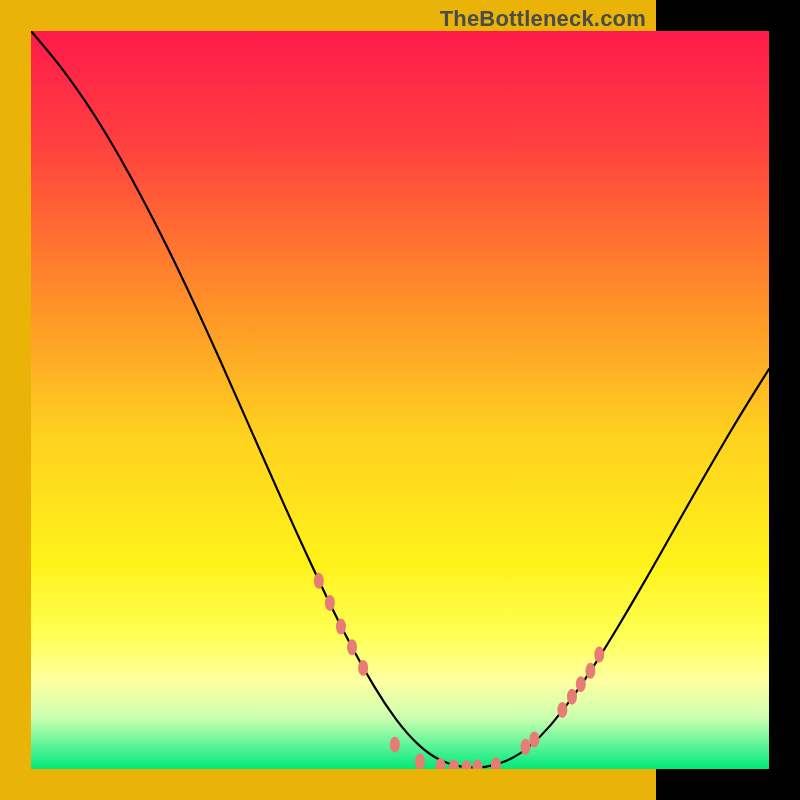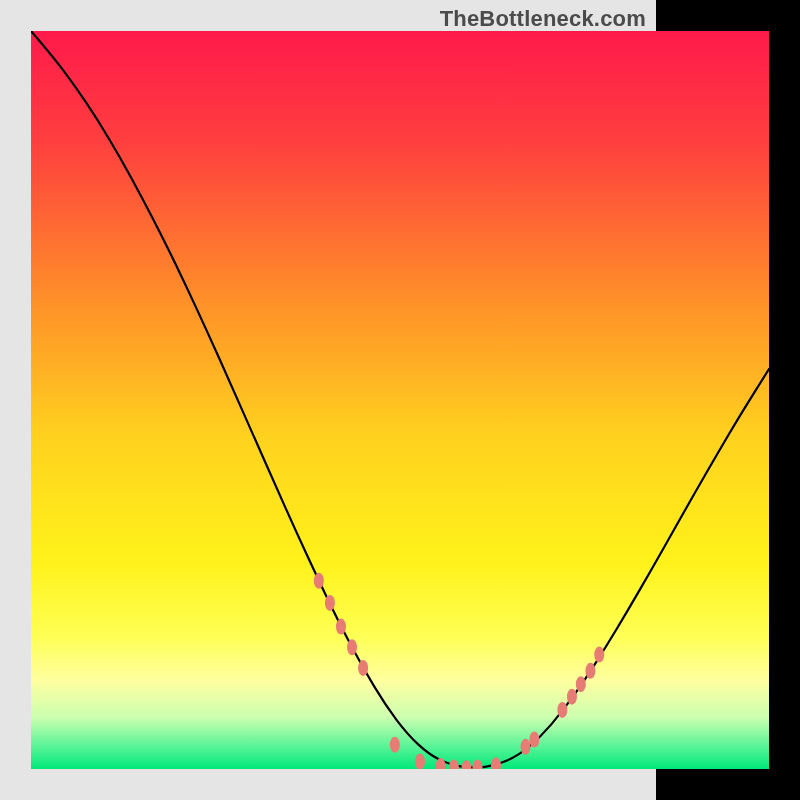--- a/index.html
+++ b/index.html
@@ -10,21 +10,21 @@
     background: #000;
     font-family: Arial, Helvetica, sans-serif;
     overflow: hidden;
   }
   .frame {
     position: absolute;
     left: 0;
     top: 0;
     width: 656px;
     height: 800px;
-    background: #e5e5e5;
+    background: #eab308;
   }
   .plot {
     position: absolute;
     left: 31px;
     top: 31px;
     width: 738px;
     height: 738px;
   }
   .attribution {
     position: absolute;

